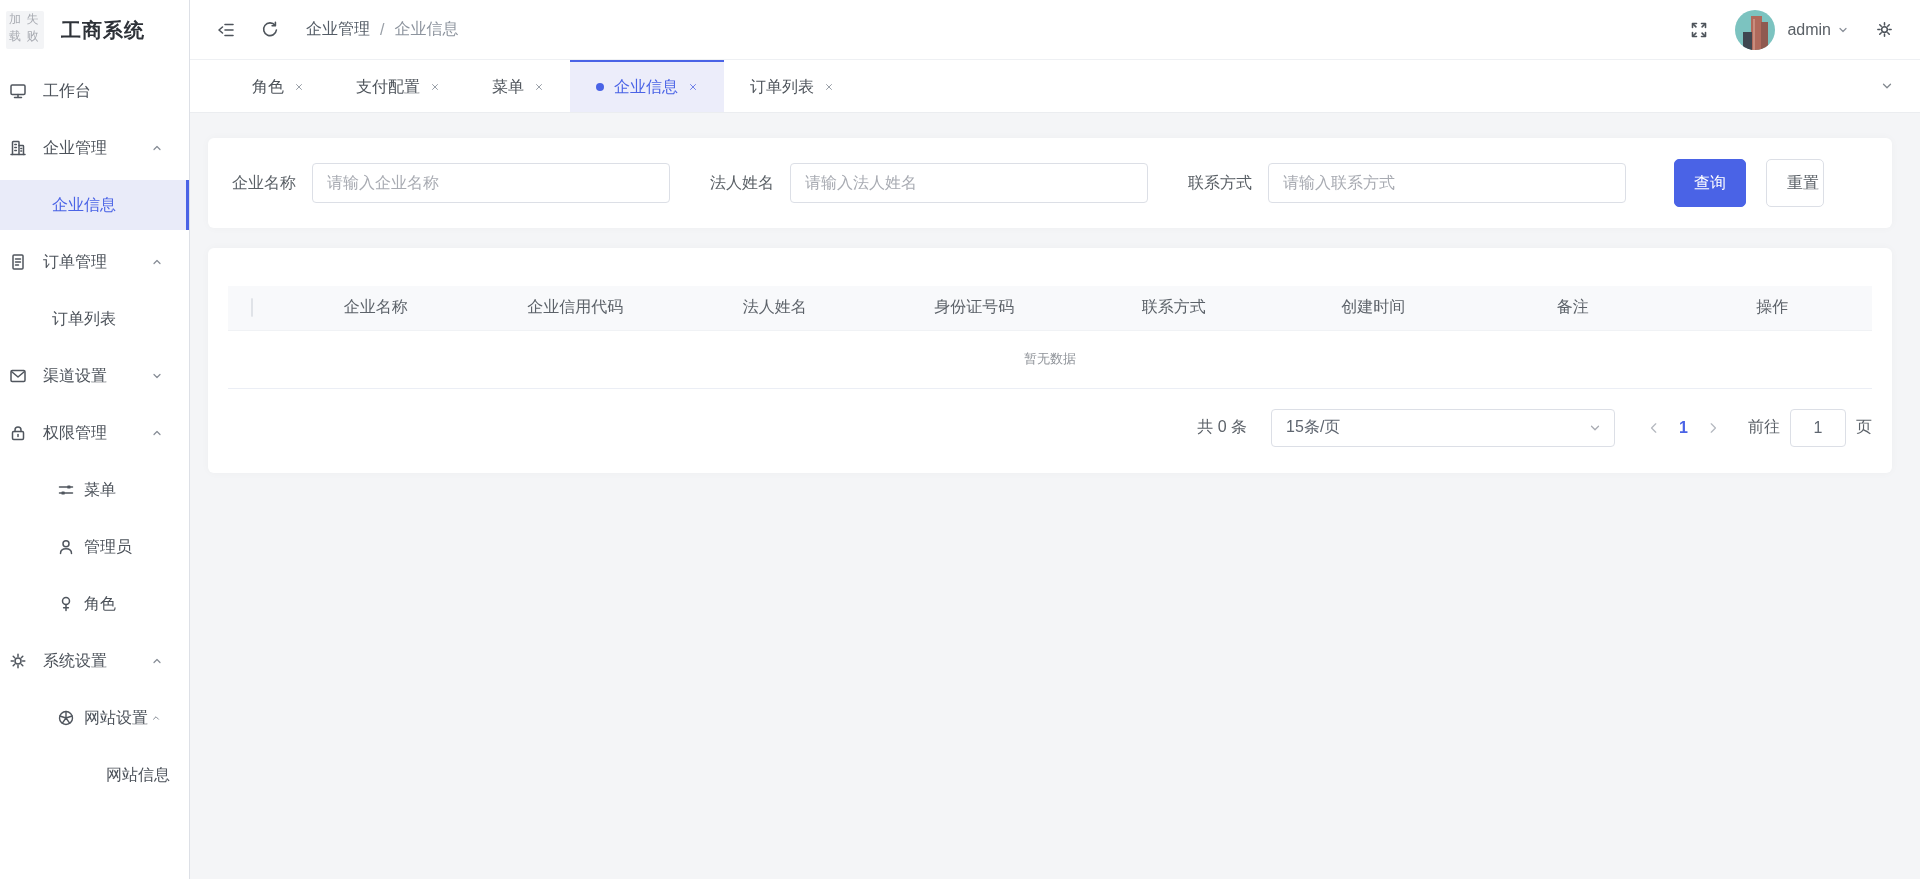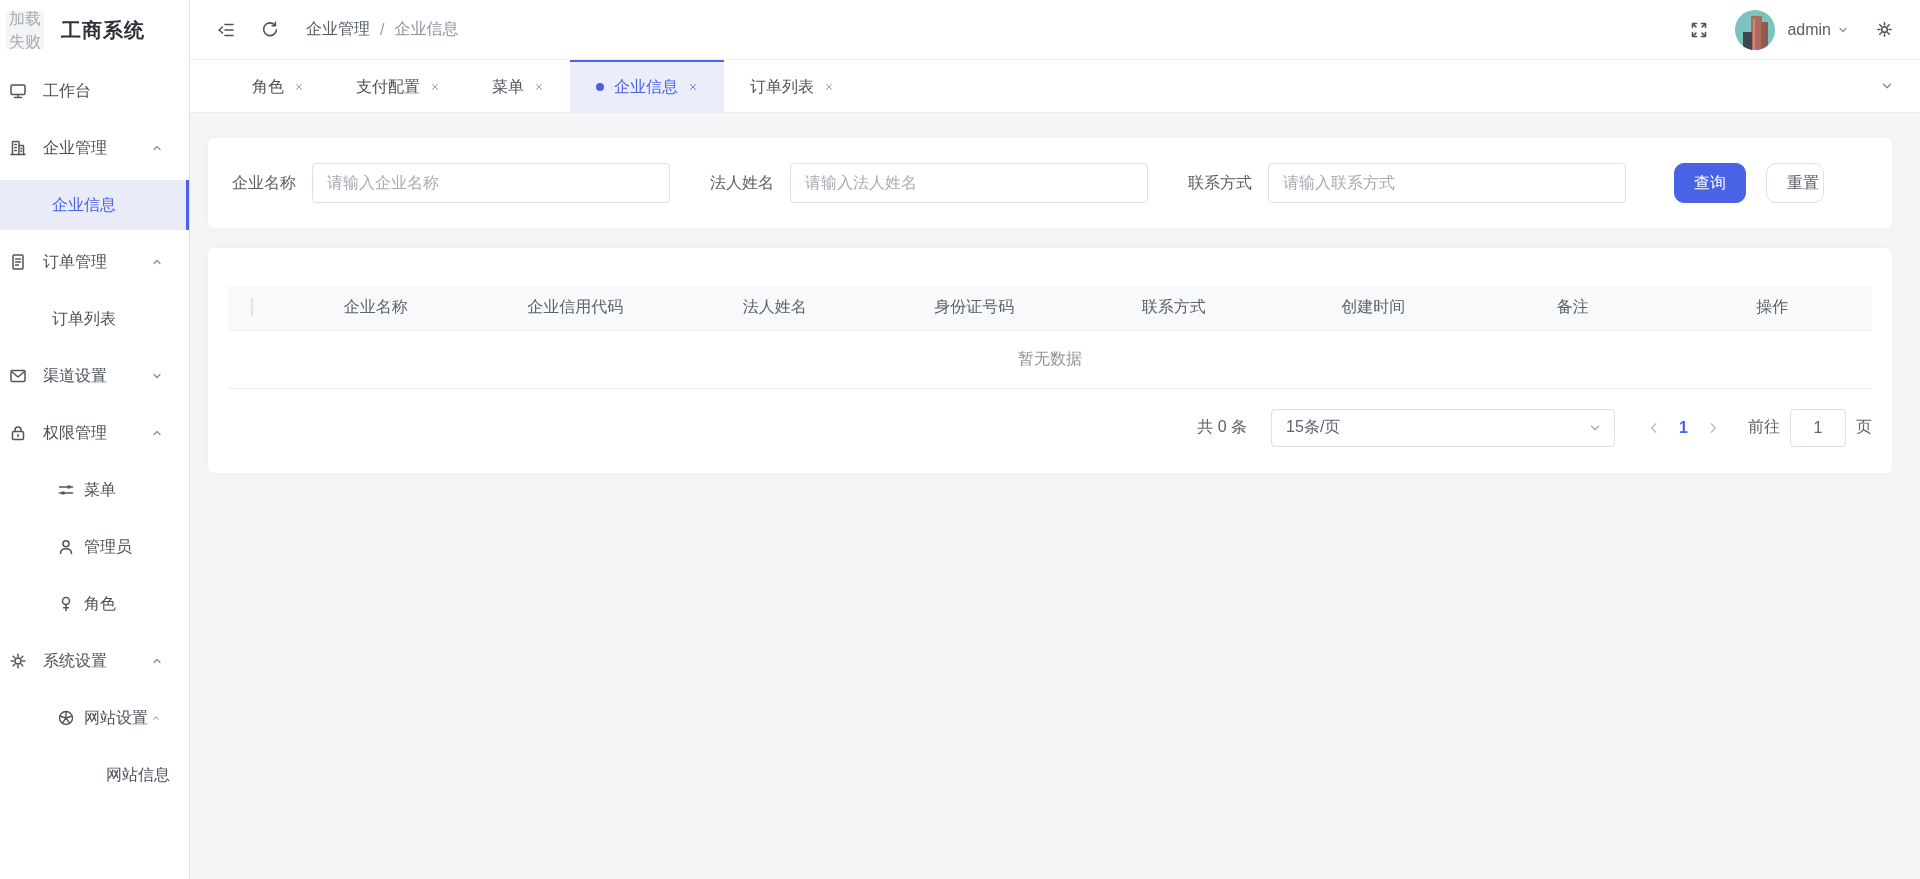--- a/index.html
+++ b/index.html
@@ -4,21 +4,21 @@
 <title>工商系统</title>
 <style>
   * { margin:0; padding:0; box-sizing:border-box; }
   html,body { width:1920px; height:879px; overflow:hidden; }
   body { font-family:"Liberation Sans","DejaVu Sans",sans-serif; font-size:16px; color:#303133; background:#fff; }
   .app { display:flex; width:1920px; height:879px; }
 
   
   .sidebar { width:190px; height:879px; background:#fff; border-right:1px solid #dde0e6; flex:0 0 190px; overflow:hidden; position:relative; }
   .logo-row { height:60px; display:flex; align-items:center; padding-left:6px; }
-  .img-broken { width:38px; height:38px; background:#f3f4f6; color:#a9acb3; font-size:16px; line-height:1.45; display:flex; flex-direction:column; justify-content:center; padding-left:3px; border-radius:2px; flex:0 0 38px; }
+  .img-broken { width:38px; height:38px; background:#f3f4f6; color:#a9acb3; font-size:12px; line-height:1.45; display:flex; flex-direction:row; justify-content:center; padding-left:3px; border-radius:2px; flex:0 0 38px; }
   .logo-title { font-size:20px; font-weight:700; color:#2e3238; margin-left:17px; letter-spacing:1px; }
   .menu { list-style:none; padding-top:6px; }
   .mi { height:50px; display:flex; align-items:center; color:#4c525a; cursor:pointer; position:relative; margin-bottom:7px; }
   .mi .micon { width:20px; height:20px; flex:0 0 20px; color:#50565e; display:flex; align-items:center; }
   .lv0 { padding-left:8px; }
   .lv0 .milabel { margin-left:15px; }
   .lv1 { padding-left:52px; }
   .lv1i { padding-left:56px; }
   .lv1i .milabel { margin-left:8px; }
   .lv2 { padding-left:106px; }
@@ -54,37 +54,37 @@
   .tabs-more { position:absolute; right:26px; top:0; height:100%; display:flex; align-items:center; color:#82888f; cursor:pointer; }
 
   
   .content { flex:1; background:#f4f5f7; padding:25px 28px 0 18px; overflow:hidden; }
   .card { background:#fff; border-radius:6px; box-shadow:0 0 8px rgba(0,0,0,0.03); }
   .search-card { height:90px; display:flex; align-items:center; padding:0 24px; }
   .s-field { display:flex; align-items:center; margin-right:40px; }
   .s-label { color:#5a6066; margin-right:16px; white-space:nowrap; }
   .s-input { width:358px; height:40px; border:1px solid #dcdfe6; border-radius:4px; padding:16px 14px; font-size:16px; color:#303133; font-family:inherit; outline:none; }
   .s-input::placeholder { color:#a8abb2; }
-  .btn { height:40px; border-radius:10px; font-size:16px; font-family:inherit; cursor:pointer; display:inline-flex; align-items:center; justify-content:center; }
+  .btn { height:48px; border-radius:5px; font-size:16px; font-family:inherit; cursor:pointer; display:inline-flex; align-items:center; justify-content:center; }
   .btn-primary { background:#4a63e6; color:#fff; border:1px solid #4a63e6; width:72px; }
   .btn-plain { background:#fff; color:#5a6066; border:1px solid #dcdfe6; width:58px;padding-left:16px; }
   .search-btns { display:flex; align-items:center; margin-left:8px; }
   .search-btns .btn + .btn { margin-left:20px; }
 
   .table-card { margin-top:20px; padding:20px 20px 26px 20px; }
   .toolbar { display:flex; align-items:center; }
   .btn-add { width:94px; }
   .btn-add .plus { margin-right:8px; display:flex; }
   .btn-disabled { width:106px; margin-left:20px; background:#fff; border:1px solid #e5e8ec; color:#c3c7cd; cursor:not-allowed; }
 
   table { width:100%; border-collapse:collapse; table-layout:fixed; margin-top:18px; }
   thead th { height:44px; background:#f8f9fb; color:#5c6269; font-weight:400; font-size:16px; text-align:center; border-bottom:1px solid #f0f2f5; }
   th.col-check { width:48px; }
   .checkbox { width:18px; height:18px; border:1px solid #e0e3e8; background:#f5f6f8; border-radius:3px; margin:0 auto; cursor:pointer; }
-  .empty-row td { height:58px; text-align:center; color:#8f9399; border-bottom:1px solid #ebeef5; font-size:16px; }
+  .empty-row td { height:58px; text-align:center; color:#8f9399; border-bottom:1px solid #ebeef5; font-size:13px; }
 
   
   .pagination { margin-top:20px; display:flex; align-items:center; justify-content:flex-end; color:#5c6269; font-size:16px; }
   .pg-total { margin-right:24px; }
   .pg-select { width:344px; height:38px; border:1px solid #dcdfe6; border-radius:4px; display:flex; align-items:center; padding:0 12px 0 14px; color:#5f6670; cursor:pointer; }
   .pg-select .sarrow { margin-left:auto; color:#a8abb2; display:flex; }
   .pg-arrow { display:flex; align-items:center; color:#b4b8bf; cursor:pointer; }
   .pg-prev { margin-left:32px; }
   .pg-page { margin:0 18px; color:#4a63e6; font-weight:700; cursor:pointer; }
   .pg-goto { margin-left:28px; white-space:nowrap; }

